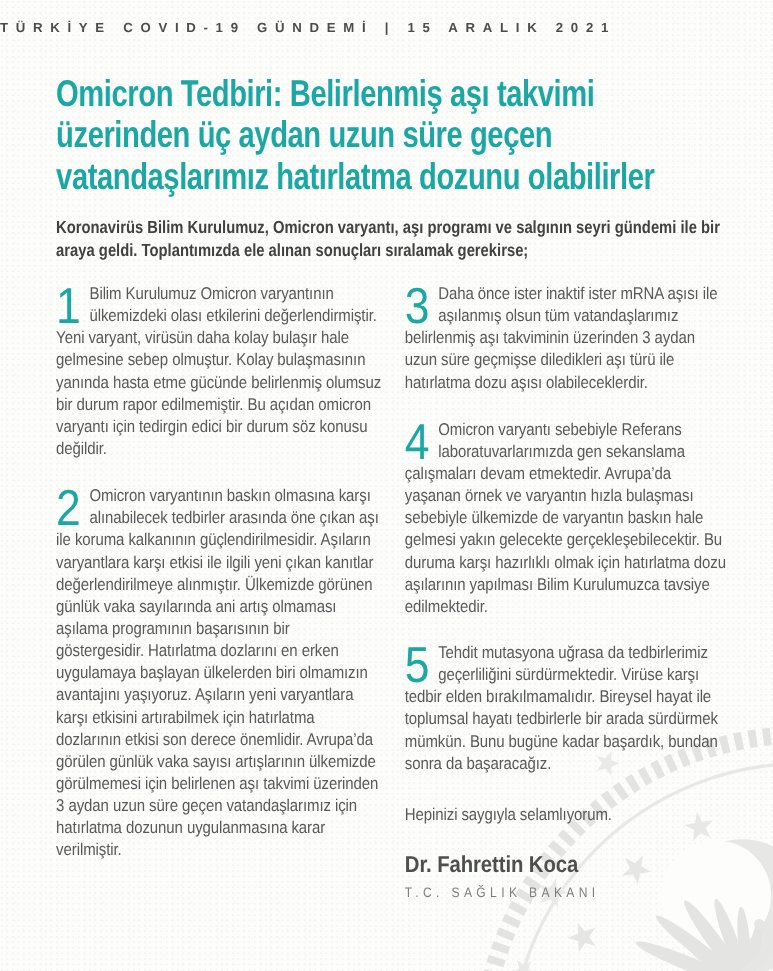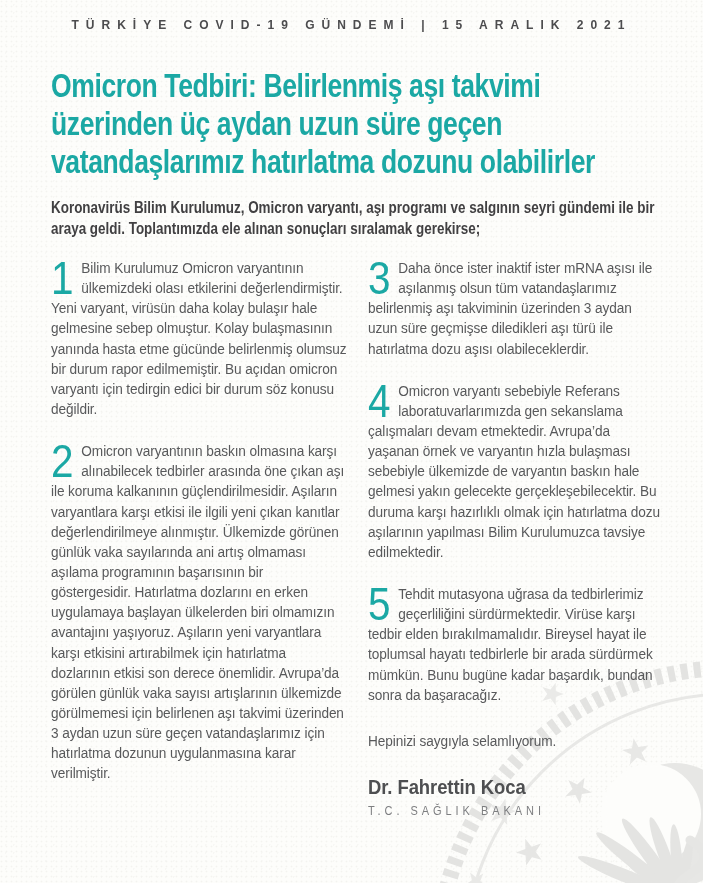--- a/index.html
+++ b/index.html
@@ -10,21 +10,20 @@
     font-family:"Liberation Sans", sans-serif;
     background-color:#fdfdfb;
     background-image:
       radial-gradient(circle at 30% 30%, #f3f3f0 0.8px, transparent 1.1px),
       radial-gradient(circle at 70% 60%, #f7f7f4 0.8px, transparent 1.1px);
     background-size:5px 5px,8px 8px;
     color:#58595B;
   }
   .topbar{
     position:absolute;top:18px;left:0;right:0;
-    text-align:center;
     font-size:12px;font-weight:bold;
     letter-spacing:7px;
     color:#4c4c4e;
     white-space:nowrap;
   }
   .headline{
     position:absolute;left:51px;top:66px;margin:0;
     color:#1BA8A4;
     font-size:34px;font-weight:bold;
     line-height:38px;letter-spacing:-0.5px;

